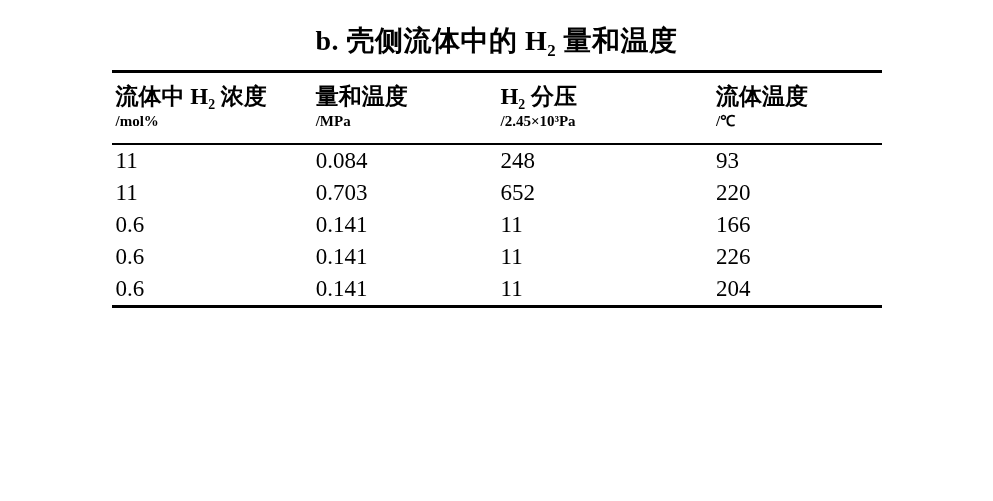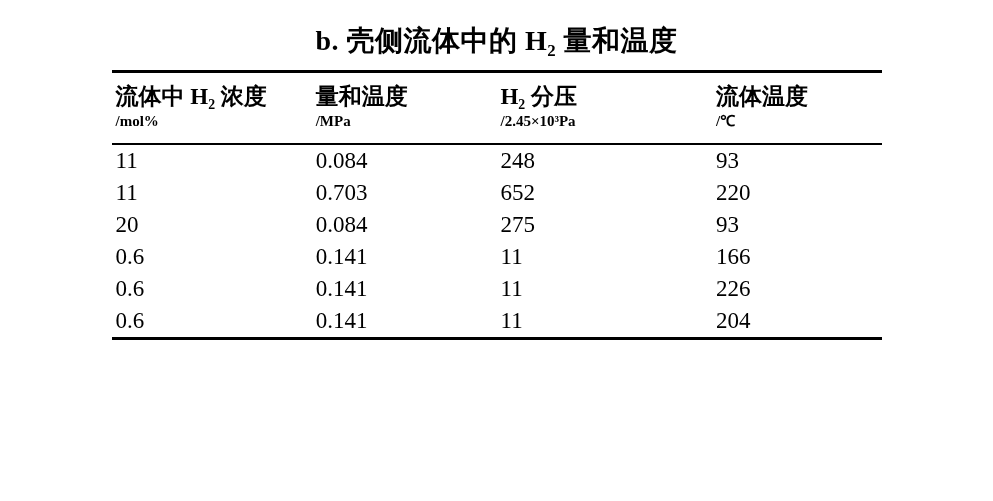--- a/index.html
+++ b/index.html
@@ -109,26 +109,20 @@
           <td>248</td>
           <td>93</td>
         </tr>
         <tr>
           <td>11</td>
           <td>0.703</td>
           <td>652</td>
           <td>220</td>
         </tr>
         <tr>
-          <td>20</td>
-          <td>0.084</td>
-          <td>275</td>
-          <td>93</td>
-        </tr>
-        <tr>
           <td>0.6</td>
           <td>0.141</td>
           <td>11</td>
           <td>166</td>
         </tr>
         <tr>
           <td>0.6</td>
           <td>0.141</td>
           <td>11</td>
           <td>226</td>

